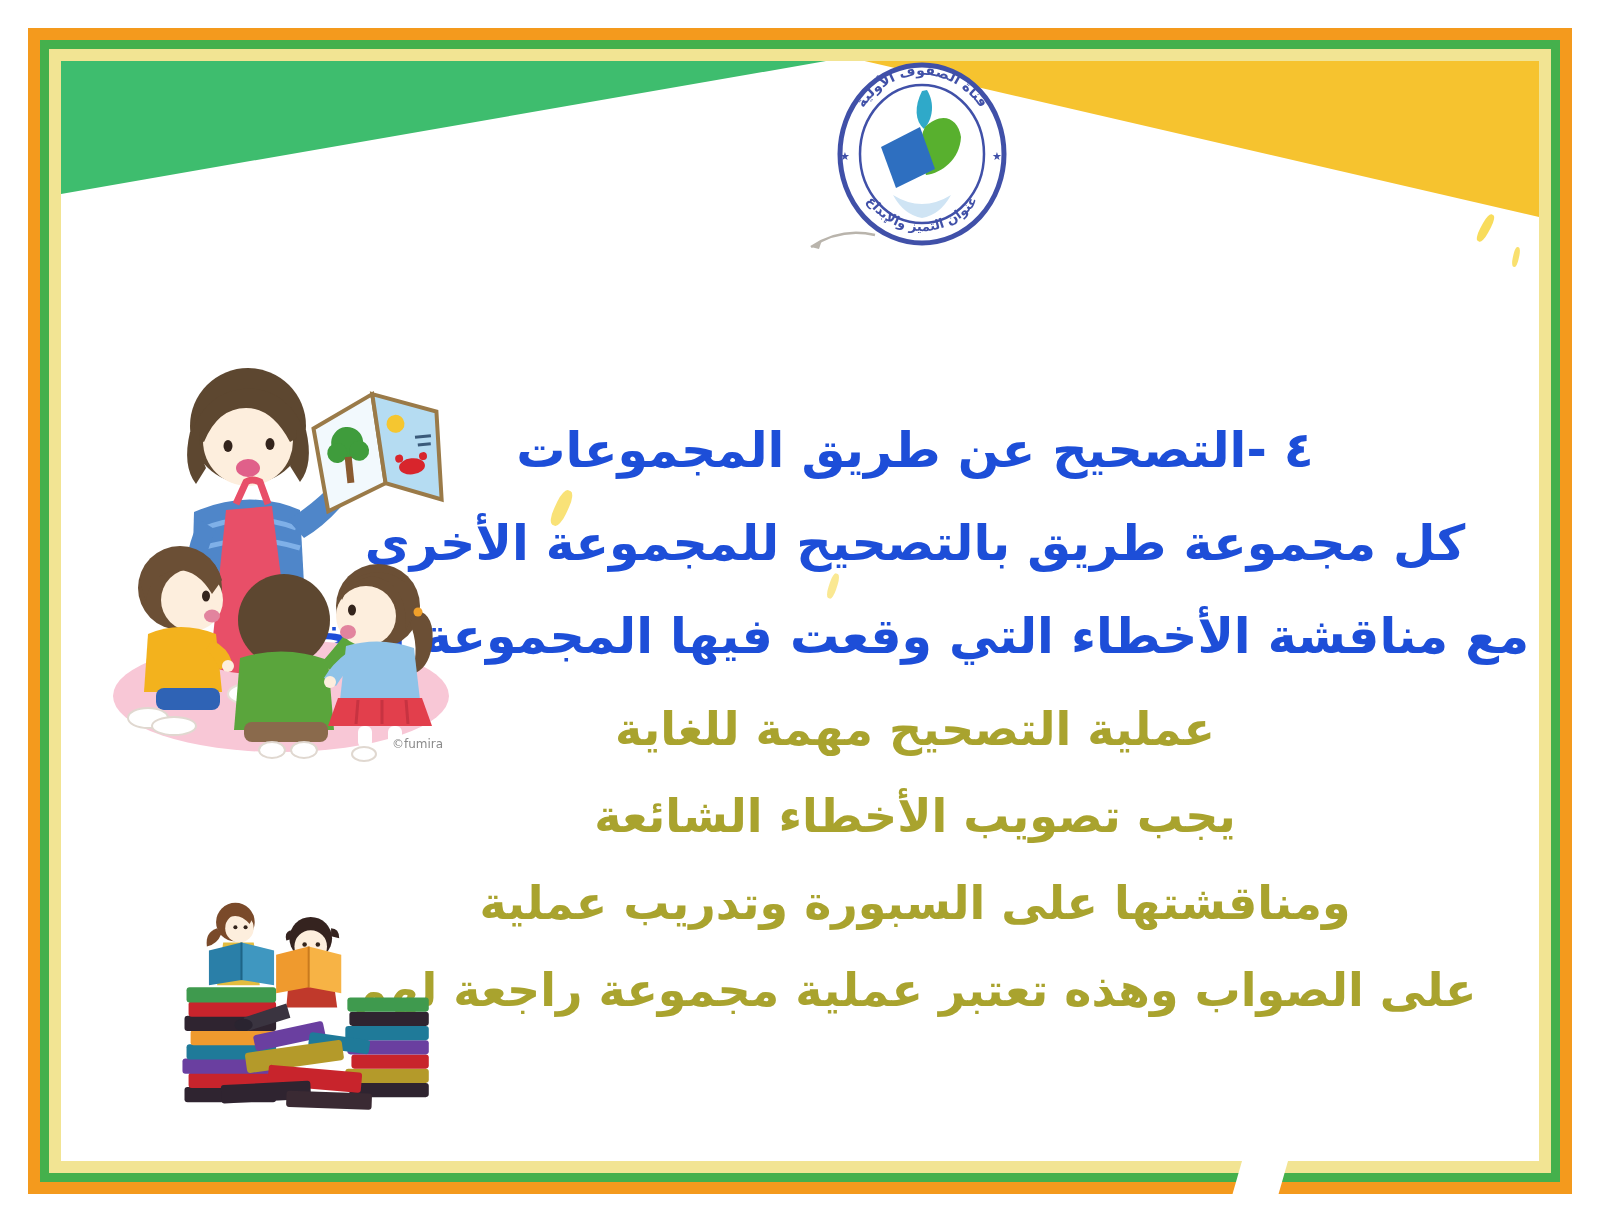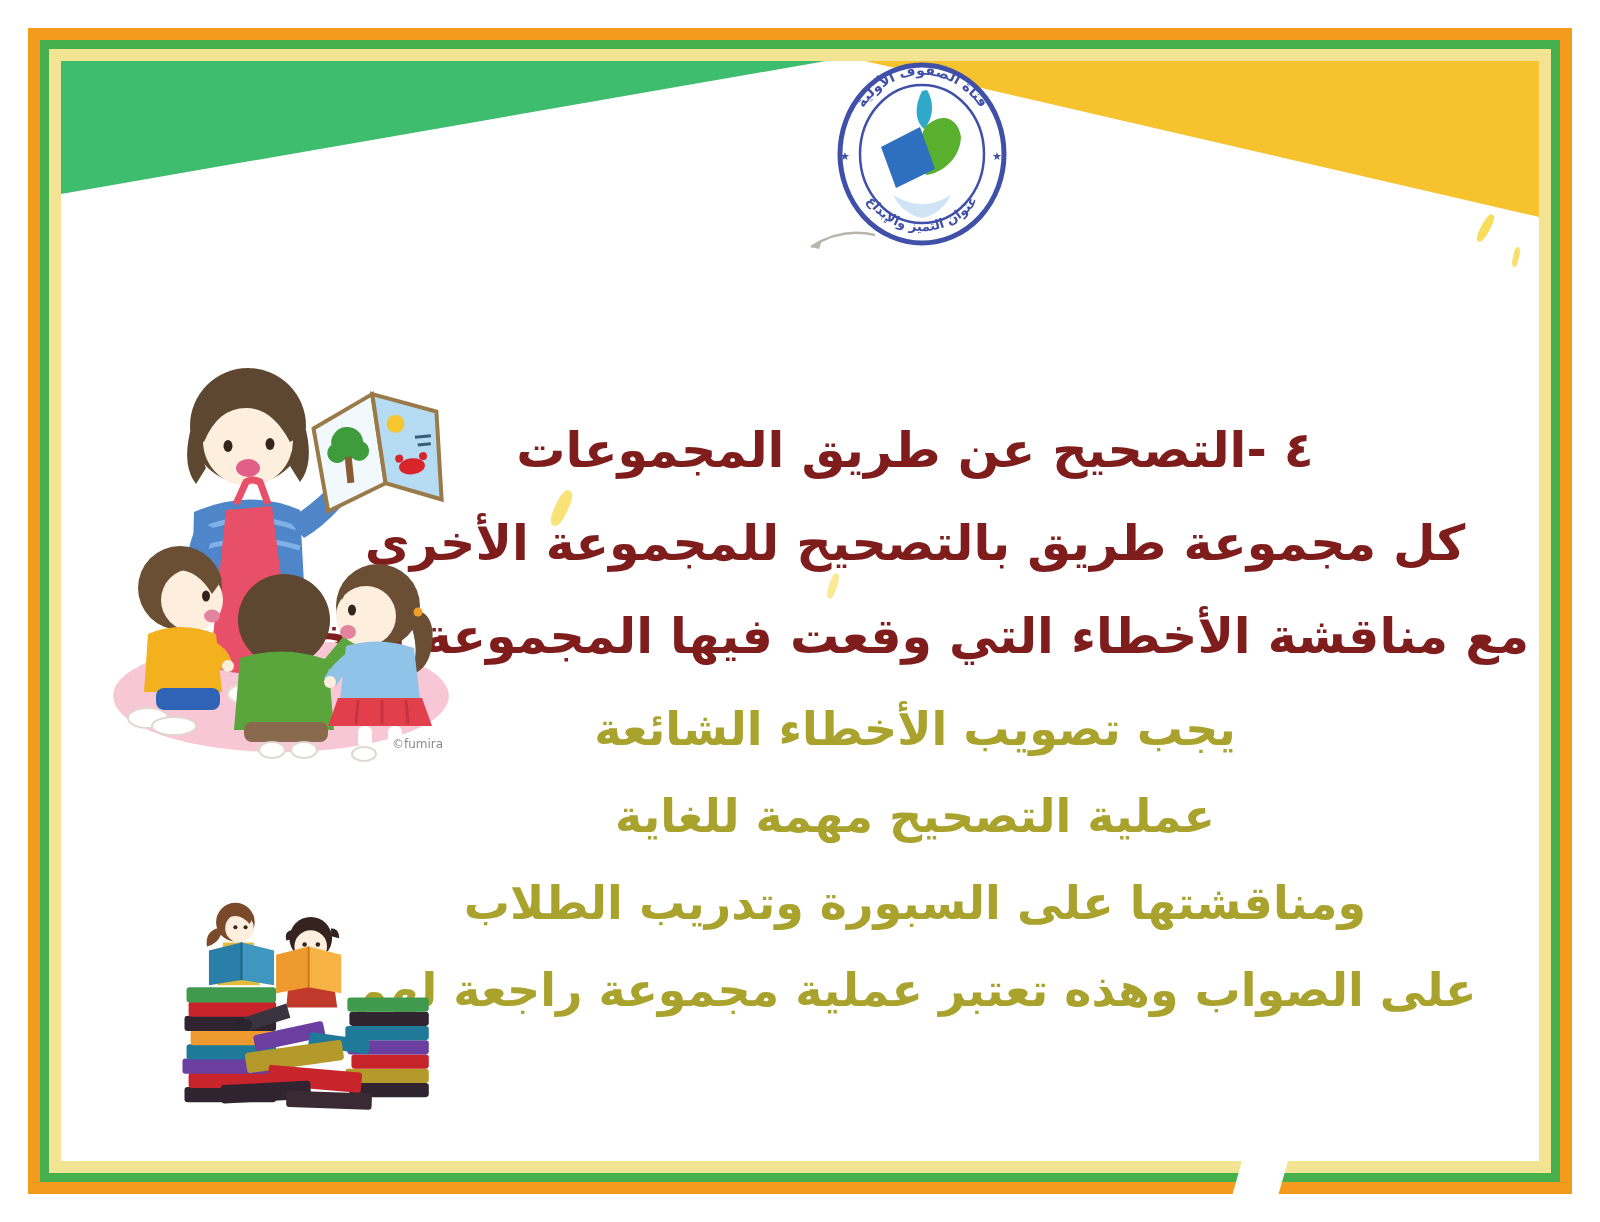--- a/index.html
+++ b/index.html
@@ -24,21 +24,21 @@
   
   .swoosh{position:absolute;left:742px;top:162px;width:78px;height:34px;}
   
   .title{
     position:absolute;left:270px;right:30px;top:172px;
     font-size:57px;font-weight:bold;color:#e3242b;text-align:center;
     direction:rtl;line-height:1.15;letter-spacing:-1px;
   }
   .body-block{
     position:absolute;left:240px;right:10px;top:343px;
-    direction:rtl;text-align:center;color:#7f1d1d;
+    direction:rtl;text-align:center;color:#1d4ed8;
   }
   .body-block .line{font-size:49px;font-weight:bold;line-height:93px;white-space:nowrap;}
   .olive-block{
     position:absolute;left:240px;right:10px;top:625px;
     direction:rtl;text-align:center;color:#a9a32e;
   }
   .olive-block .line{font-size:46px;font-weight:bold;line-height:87px;white-space:nowrap;}
   
   .teacher-art{position:absolute;left:15px;top:283px;width:412px;height:424px;}
   .books-art{position:absolute;left:95px;top:822px;width:285px;height:240px;}
@@ -92,23 +92,23 @@
           </svg>
 
 
           <div class="body-block">
             <div class="line">٤ -التصحيح عن طريق المجموعات</div>
             <div class="line">كل مجموعة طريق بالتصحيح للمجموعة الأخرى</div>
             <div class="line">مع مناقشة الأخطاء التي وقعت فيها المجموعة الأخرى</div>
           </div>
 
           <div class="olive-block">
+            <div class="line">عملية التصحيح مهمة للغاية</div>
             <div class="line">يجب تصويب الأخطاء الشائعة</div>
-            <div class="line">عملية التصحيح مهمة للغاية</div>
-            <div class="line">ومناقشتها على السبورة وتدريب الطلاب</div>
+            <div class="line">ومناقشتها على السبورة وتدريب عملية</div>
             <div class="line">على الصواب وهذه تعتبر عملية مجموعة راجعة لهم</div>
           </div>
 
           <svg class="teacher-art" viewBox="0 0 412 424">
             <ellipse cx="205" cy="352" rx="168" ry="56" fill="#f8c7d6"></ellipse>
             <g>
               <circle cx="172" cy="82" r="58" fill="#5d4730"></circle>
               <circle cx="172" cy="97" r="45" fill="#fdeedd"></circle>
               <path d="M 116,92 A 57 57 0 0 1 228,90 L 214,98 Q 196,64 170,64 Q 142,64 128,98 Z" fill="#5d4730"></path>
               <path d="M 114,88 q -8,34 6,52 l 10,-16 q -8,-16 -6,-36 z" fill="#5d4730"></path>

